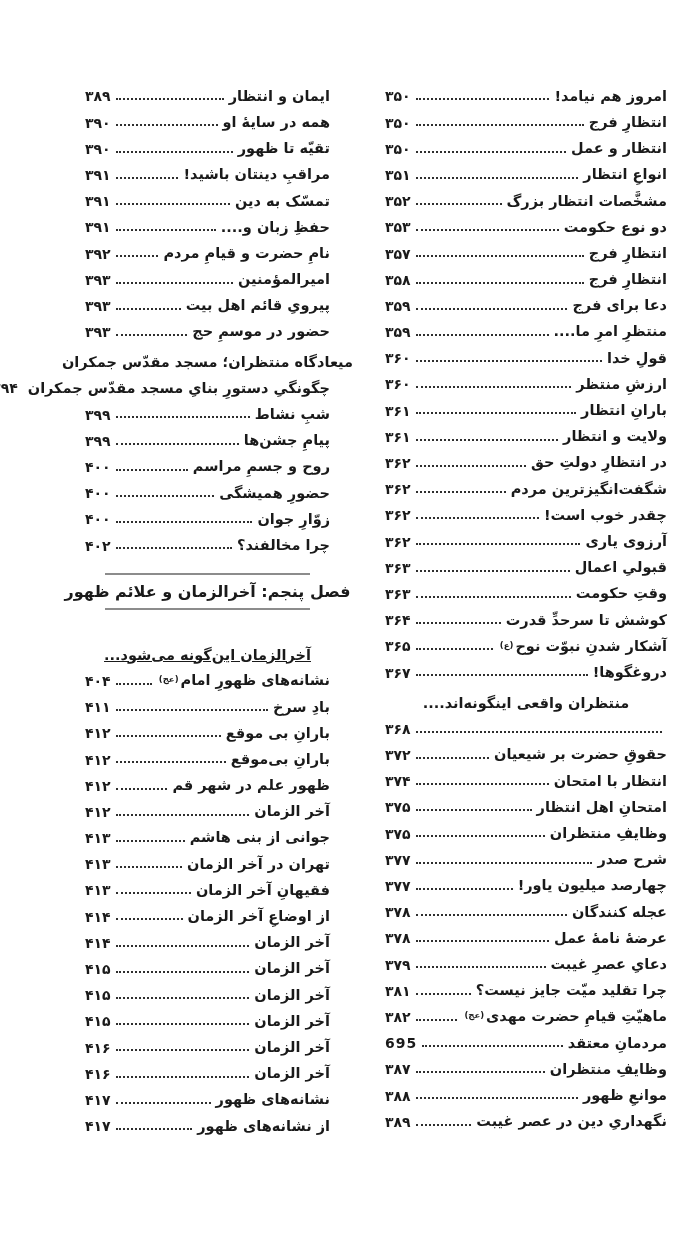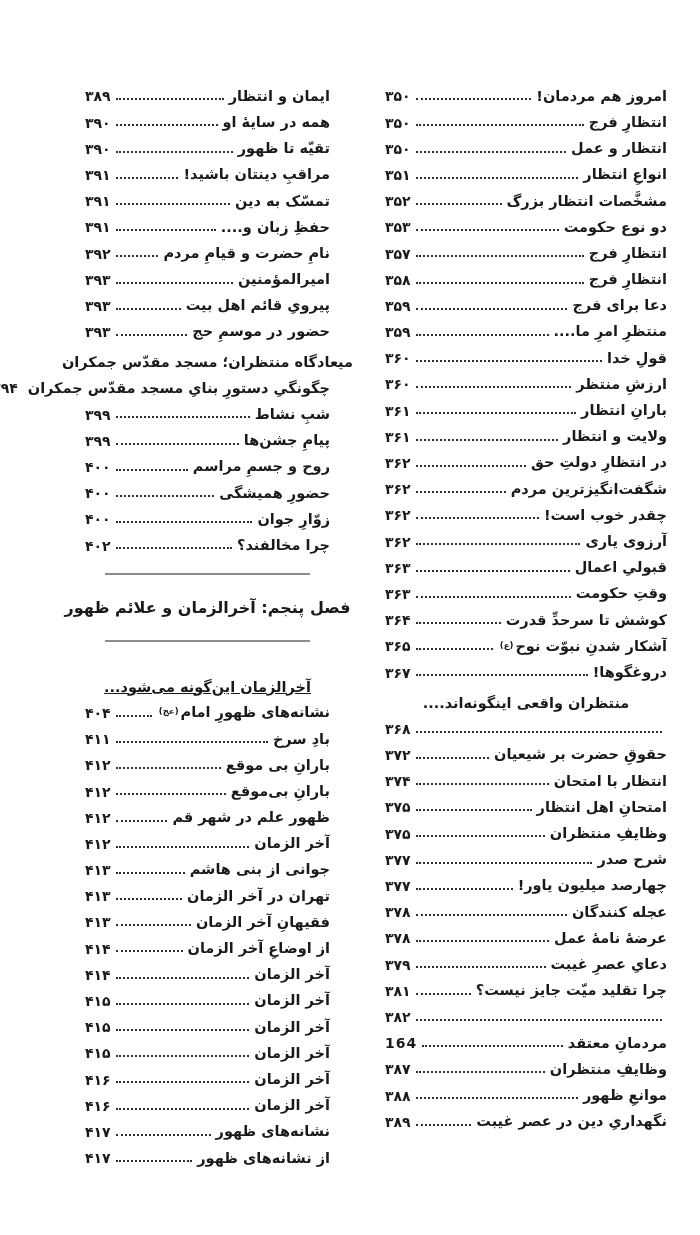--- a/index.html
+++ b/index.html
@@ -32,37 +32,37 @@
   }
   .row .n{flex:0 0 auto;font-size:14px;line-height:1.2;letter-spacing:1px;}
   .mark{font-size:8.5px;position:relative;top:-3px;margin:0 2px;}
   .heading{
     height:26.2px;display:flex;justify-content:center;align-items:flex-end;
     padding-bottom:4px;font-size:14.5px;white-space:nowrap;text-align:center;
   }
   .chapter{
     margin:16px auto 0 auto;width:205px;
     border-top:2px solid #8c8c8c;border-bottom:2px solid #8c8c8c;
-    padding:23px 0;
+    padding:7px 0;
     display:flex;justify-content:center;
     font-size:16px;white-space:nowrap;
   }
   .subheading{
     margin-top:26px;height:26.2px;
     display:flex;justify-content:center;align-items:flex-end;
     padding-bottom:4px;font-size:14.5px;white-space:nowrap;text-decoration:underline;
   }
 </style>
 </head>
 <body>
 
 <div class="page">
   <div class="col col-right">
       <div class="row">
-        <span class="t"><span>امروز هم مردمان!</span></span>
+        <span class="t"><span>امروز هم نیامد!</span></span>
         <span class="dots"></span>
         <span class="n">۳۵۰</span>
       </div>
       <div class="row">
         <span class="t"><span>انتظارِ فرج</span></span>
         <span class="dots"></span>
         <span class="n">۳۵۰</span>
       </div>
       <div class="row">
         <span class="t"><span>انتظار و عمل</span></span>
@@ -218,27 +218,28 @@
         <span class="t"><span>دعایِ عصرِ غیبت</span></span>
         <span class="dots"></span>
         <span class="n">۳۷۹</span>
       </div>
       <div class="row">
         <span class="t"><span>چرا تقلید میّت جایز نیست؟</span></span>
         <span class="dots"></span>
         <span class="n">۳۸۱</span>
       </div>
       <div class="row">
+        <span class="t"><span>ماهیّتِ قیامِ حضرت مهدی</span><span class="mark">(عج)</span></span>
         <span class="dots"></span>
         <span class="n">۳۸۲</span>
       </div>
       <div class="row">
         <span class="t"><span>مردمانِ معتقد</span></span>
         <span class="dots"></span>
-        <span class="n">164</span>
+        <span class="n">695</span>
       </div>
       <div class="row">
         <span class="t"><span>وظایفِ منتظران</span></span>
         <span class="dots"></span>
         <span class="n">۳۸۷</span>
       </div>
       <div class="row">
         <span class="t"><span>موانعِ ظهور</span></span>
         <span class="dots"></span>
         <span class="n">۳۸۸</span>

